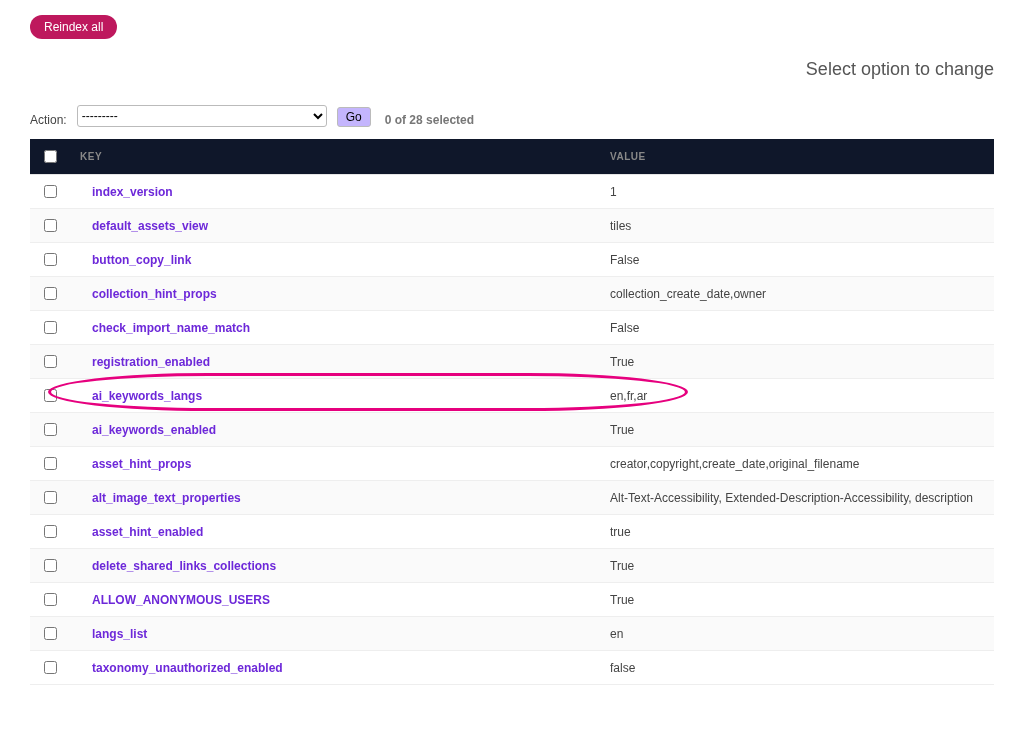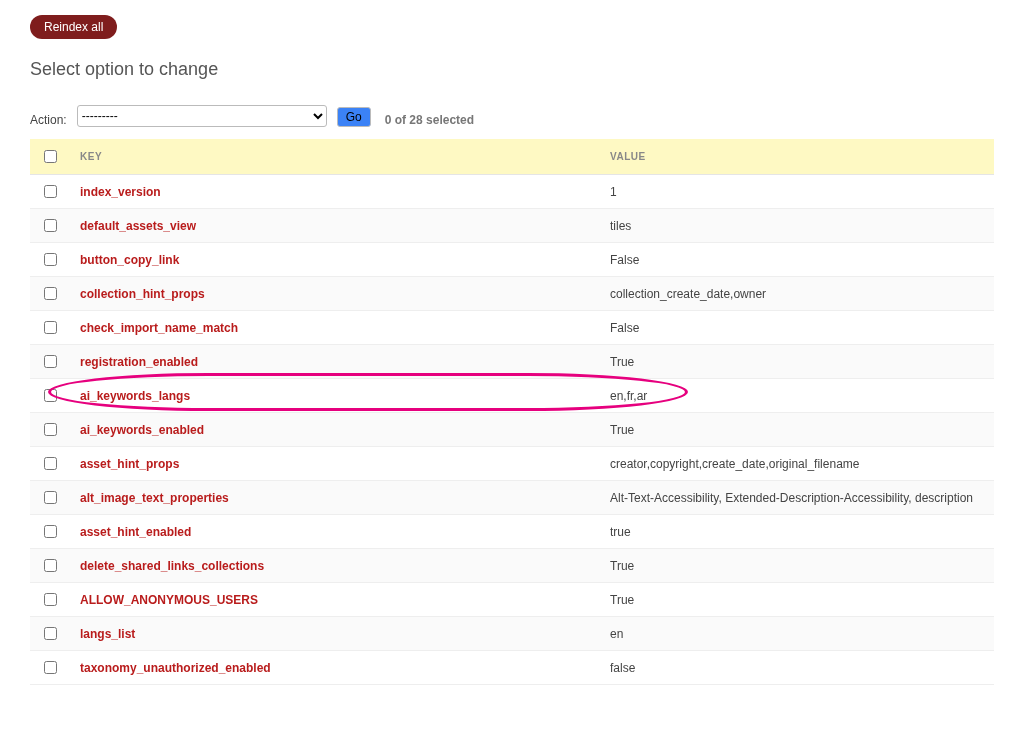--- a/index.html
+++ b/index.html
@@ -5,93 +5,95 @@
   * { box-sizing: border-box; }
   body {
     margin: 0;
     padding: 15px 30px;
     font-family: Verdana, Geneva, sans-serif;
     font-size: 12px;
     color: #444;
     background: #fff;
   }
   .reindex-btn {
-    background: #7f1d1d;
+    background: #be185d;
     color: #fff;
     border: none;
     border-radius: 12px;
     padding: 5px 14px;
     font-size: 12px;
     cursor: pointer;
   }
   h1.page-title {
     font-size: 18px;
     font-weight: normal;
     color: #555;
     margin: 20px 0 25px 0;
+    text-align: right;
   }
   .action-row {
     display: flex;
     align-items: flex-end;
     gap: 10px;
     margin-bottom: 12px;
   }
   .action-label {
     color: #444;
   }
   select.action-select {
     width: 250px;
     height: 22px;
     font-size: 12px;
     border: 1px solid #bbb;
     border-radius: 3px;
     background: #fff;
   }
   .go-btn {
     border: 1px solid #bbb;
-    background: #3b82f6;
+    background: #c4b5fd;
     padding: 2px 8px;
     font-size: 12px;
     cursor: pointer;
     border-radius: 3px;
   }
   .sel-count {
     color: #777;
     margin-left: 4px;
     font-weight: bold;
   }
   table.listing {
     width: 100%;
     border-collapse: collapse;
   }
   table.listing thead th {
-    background: #fef9c3;
+    background: #0f172a;
     text-align: left;
     font-size: 10px;
     color: #888;
     font-weight: bold;
     padding: 8px 10px;
     border-bottom: 1px solid #e5e5e5;
     letter-spacing: 0.5px;
   }
   table.listing thead th.cb-col { width: 30px; }
   table.listing td {
     padding: 7px 10px;
     border-bottom: 1px solid #eee;
     font-size: 12px;
     color: #444;
     vertical-align: middle;
   }
   table.listing tbody tr:nth-child(even) td {
     background: #fafafa;
   }
   td.key-col a {
-    color: #b91c1c;
+    color: #6d28d9;
     text-decoration: none;
     font-weight: bold;
+    margin-left: 12px;
   }
   td.cb-col { width: 30px; text-align: left; }
   td.key-col { width: 530px; }
   .highlight-wrap {
     position: relative;
   }
   .highlight-ellipse {
     position: absolute;
     border: 3px solid #e6007e;
     border-radius: 50% / 100%;

